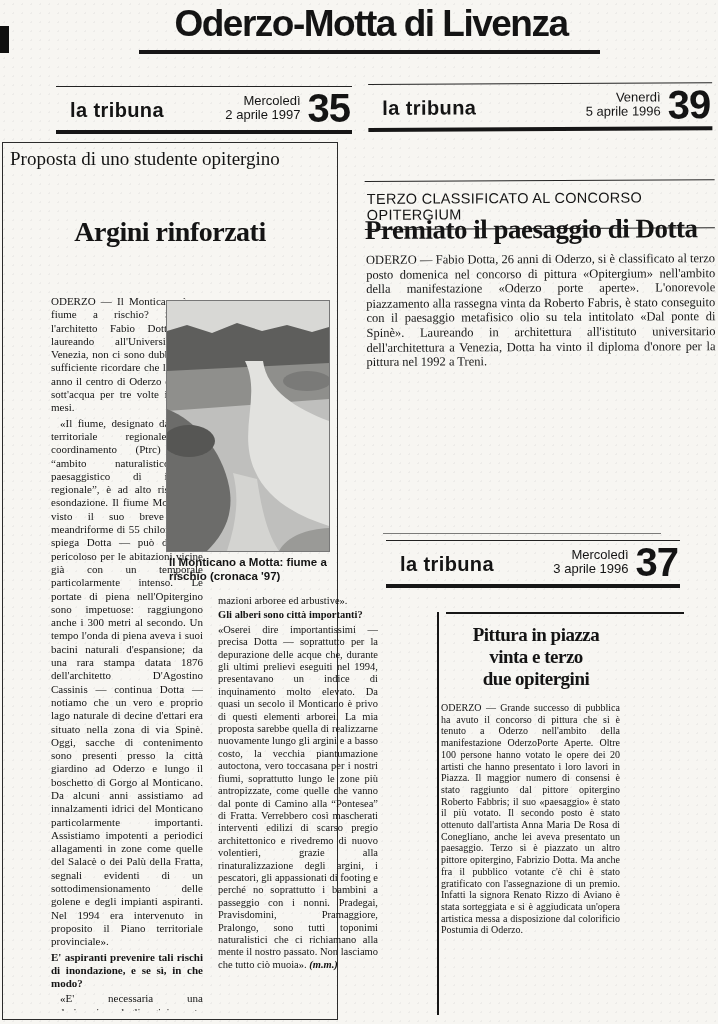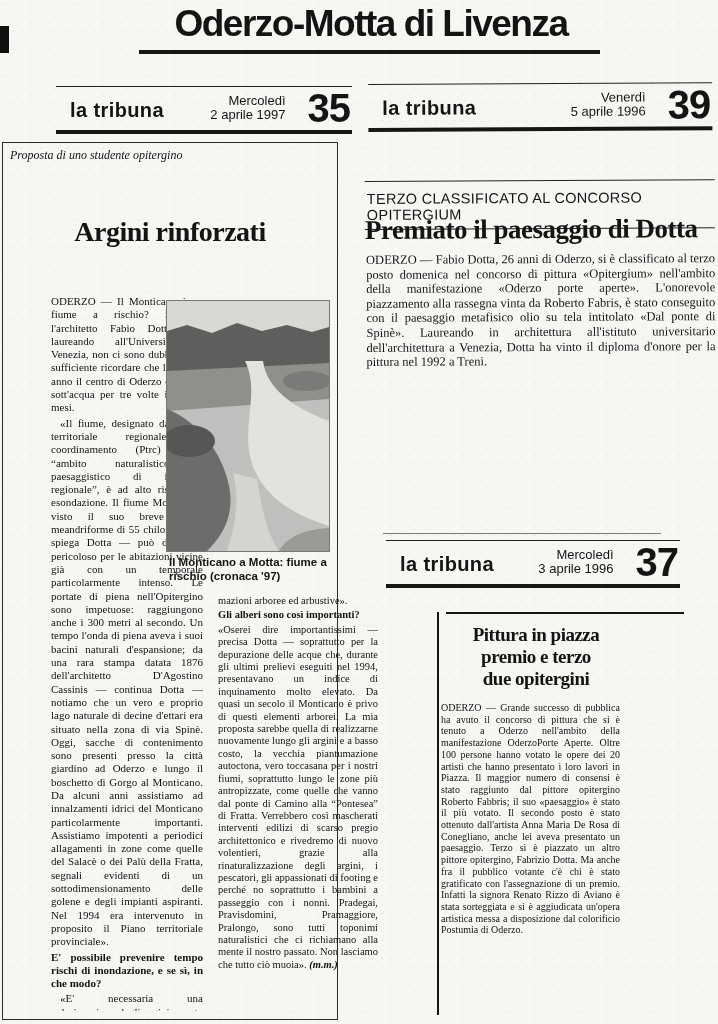--- a/index.html
+++ b/index.html
@@ -18,25 +18,25 @@
     font-family:"Liberation Sans",sans-serif;font-weight:bold;
     font-size:37px;letter-spacing:-1.5px;
   }
   .ink-blot{position:absolute;left:0;top:26px;width:9px;height:27px;background:#101010;}
   
   .masthead{position:absolute;border-top:1.5px solid #222;}
   .masthead .row{display:flex;align-items:flex-end;padding:5px 2px 3px 14px;}
   .brand{font-family:"Liberation Sans",sans-serif;font-weight:bold;font-size:20px;letter-spacing:.4px;margin-bottom:3px;}
   .spacer{flex:1;}
   .dateblock{text-align:right;font-family:"Liberation Sans",sans-serif;font-size:13px;line-height:1.12;margin-bottom:2px;}
-  .pagenum{font-family:"Liberation Sans",sans-serif;font-weight:bold;font-size:40px;line-height:.82;margin-left:22px;letter-spacing:-1px;}
+  .pagenum{font-family:"Liberation Sans",sans-serif;font-weight:bold;font-size:40px;line-height:.82;margin-left:7px;letter-spacing:-1px;}
   .thickline{height:4px;background:#161616;margin-top:2px;}
   
   .art-left{position:absolute;left:2px;top:142px;width:334px;height:876px;border:1.5px solid #2b2b2b;}
-  .kicker-left{position:absolute;top:5px;left:7px;font-style:italic;font-size:12px;white-space:nowrap;}
+  .kicker-left{position:absolute;top:5px;left:7px;font-size:19px;white-space:nowrap;}
   .head-left{position:absolute;top:42px;left:0;width:100%;text-align:center;font-weight:bold;font-size:28px;line-height:1.12;letter-spacing:-.5px;}
   .bodycol{text-align:justify;overflow:hidden;margin-left:40px;}
   .bodycol p{margin:0 0 2px 0;text-indent:9px;}
   .bodycol p.nofirst{text-indent:0;}
   .bold-q{font-weight:bold;text-indent:0 !important;}
   .col1{position:absolute;top:152px;left:8px;width:152px;height:716px;font-size:11px;line-height:13.3px;}
   .col2{position:absolute;top:452px;left:175px;width:160px;height:418px;font-size:10.5px;line-height:12.4px;}
   .byline{font-style:italic;font-weight:bold;}
   .photo-wrap{position:absolute;top:158px;left:164px;width:162px;height:250px;outline:1px solid #777;}
   .caption{position:absolute;top:412px;left:166px;width:160px;font-family:"Liberation Sans",sans-serif;font-weight:bold;font-size:11.5px;line-height:1.22;}
@@ -74,21 +74,21 @@
 <div class="art-left">
   <div class="kicker-left">Proposta di uno studente opitergino</div>
   <div class="head-left">
     <br>
     <span>Argini rinforzati</span><br>
   </div>
 
   <div class="bodycol col1">
     <p class="nofirst">ODERZO — Il Monticano è un fiume a rischio? Secondo l'architetto Fabio Dotta, neo laureando all'Università di Venezia, non ci sono dubbi. Ma è sufficiente ricordare che lo scorso anno il centro di Oderzo è andato sott'acqua per tre volte in pochi mesi.</p>
     <p>«Il fiume, designato dal Piano territoriale regionale di coordinamento (Ptrc) come “ambito naturalistico e paesaggistico di interesse regionale”, è ad alto rischio di esondazione. Il fiume Monticano, visto il suo breve corso meandriforme di 55 chilometri — spiega Dotta — può diventare pericoloso per le abitazioni vicine già con un temporale particolarmente intenso. Le portate di piena nell'Opitergino sono impetuose: raggiungono anche i 300 metri al secondo. Un tempo l'onda di piena aveva i suoi bacini naturali d'espansione; da una rara stampa datata 1876 dell'architetto D'Agostino Cassinis — continua Dotta — notiamo che un vero e proprio lago naturale di decine d'ettari era situato nella zona di via Spinè. Oggi, sacche di contenimento sono presenti presso la città giardino ad Oderzo e lungo il boschetto di Gorgo al Monticano. Da alcuni anni assistiamo ad innalzamenti idrici del Monticano particolarmente importanti. Assistiamo impotenti a periodici allagamenti in zone come quelle del Salacè o dei Palù della Fratta, segnali evidenti di un sottodimensionamento delle golene e degli impianti aspiranti. Nel 1994 era intervenuto in proposito il Piano territoriale provinciale».</p>
-    <p class="bold-q">E' possibile prevenire tempo rischi di inondazione, e se sì, in che modo?</p>
+    <p class="bold-q">E' aspiranti prevenire tali rischi di inondazione, e se sì, in che modo?</p>
     <p>«E' necessaria una valorizzazione degli argini quanto mai tempestiva — spiega Dotta — eseguita grazie ad una regolarizzazione accurata delle strutture di arginatura, supportata da piantu-</p>
   </div>
 
   <div class="photo-wrap">
     <svg width="162" height="250" viewBox="0 0 162 250" xmlns="http://www.w3.org/2000/svg">
       <rect width="162" height="250" fill="#bfbfbd"></rect>
       <rect width="162" height="52" fill="#d8d8d5"></rect>
       <path d="M0,30 L20,24 L45,32 L70,22 L95,30 L120,24 L145,31 L162,26 L162,66 L0,72 Z" fill="#5e5e5c"></path>
       <path d="M0,70 L162,62 L162,98 L0,110 Z" fill="#8f8f8c"></path>
       <path d="M78,60 C95,95 70,130 88,170 C100,198 130,215 162,225 L162,120 C130,108 100,90 96,60 Z" fill="#e2e2df"></path>
@@ -96,21 +96,21 @@
       <path d="M60,250 C70,220 72,195 66,172 L90,178 C95,210 100,232 112,250 Z" fill="#d4d4d1"></path>
       <ellipse cx="22" cy="140" rx="26" ry="16" fill="#565654"></ellipse>
       <ellipse cx="140" cy="80" rx="24" ry="10" fill="#7a7a78"></ellipse>
       <path d="M112,250 C120,235 140,228 162,227 L162,250 Z" fill="#9a9a97"></path>
     </svg>
   </div>
   <div class="caption">Il Monticano a Motta: fiume a rischio (cronaca '97)</div>
 
   <div class="bodycol col2">
     <p class="nofirst">mazioni arboree ed arbustive».</p>
-    <p class="bold-q">Gli alberi sono così importanti?</p>
+    <p class="bold-q">Gli alberi sono città importanti?</p>
     <p class="nofirst"><span>«Oserei dire importantissimi — precisa Dotta — soprattutto per la depurazione delle acque che, durante gli ultimi prelievi eseguiti nel 1994, presentavano un indice di inquinamento molto elevato. Da quasi un secolo il Monticano è privo di questi elementi arborei. La mia proposta sarebbe quella di realizzarne nuovamente lungo gli argini e a basso costo, la vecchia piantumazione autoctona, vero toccasana per i nostri fiumi, soprattutto lungo le zone più antropizzate, come quelle che vanno dal ponte di Camino alla “Pontesea” di Fratta. Verrebbero così mascherati interventi edilizi di scarso pregio architettonico e rivedremo di nuovo volentieri, grazie alla rinaturalizzazione degli argini, i pescatori, gli appassionati di footing e perché no soprattutto i bambini a passeggio con i nonni. Pradegai, Pravisdomini, Pramaggiore, Pralongo, sono tutti toponimi naturalistici che ci richiamano alla mente il nostro passato. Non lasciamo che tutto ciò muoia».</span> <span class="byline">(m.m.)</span></p>
   </div>
 </div>
 
 <div class="rt-group">
   <div class="masthead" style="left:369px;top:84px;width:344px;">
     <div class="row">
       <span class="brand">la tribuna</span>
       <span class="spacer"></span>
       <span class="dateblock">
@@ -138,16 +138,16 @@
     </span>
     <span class="pagenum">37</span>
   </div>
   <div class="thickline"></div>
 </div>
 
 <div class="rule" style="top:612px;left:446px;width:238px;height:1.5px;"></div>
 <div class="rule" style="top:612px;left:437px;width:1.5px;height:403px;"></div>
 <div class="head-rb">
   <span>Pittura in piazza</span><br>
-  <span>premio e terzo</span><br>
+  <span>vinta e terzo</span><br>
   <span>due opitergini</span>
 </div>
 <div class="body-rb">ODERZO — Grande successo di pubblica ha avuto il concorso di pittura che si è tenuto a Oderzo nell'ambito della manifestazione OderzoPorte Aperte. Oltre 100 persone hanno votato le opere dei 20 artisti che hanno presentato i loro lavori in Piazza. Il maggior numero di consensi è stato raggiunto dal pittore opitergino Roberto Fabbris; il suo «paesaggio» è stato il più votato. Il secondo posto è stato ottenuto dall'artista Anna Maria De Rosa di Conegliano, anche lei aveva presentato un paesaggio. Terzo si è piazzato un altro pittore opitergino, Fabrizio Dotta. Ma anche fra il pubblico votante c'è chi è stato gratificato con l'assegnazione di un premio. Infatti la signora Renato Rizzo di Aviano è stata sorteggiata e si è aggiudicata un'opera artistica messa a disposizione dal colorificio Postumia di Oderzo.</div>
 
 </body></html>

